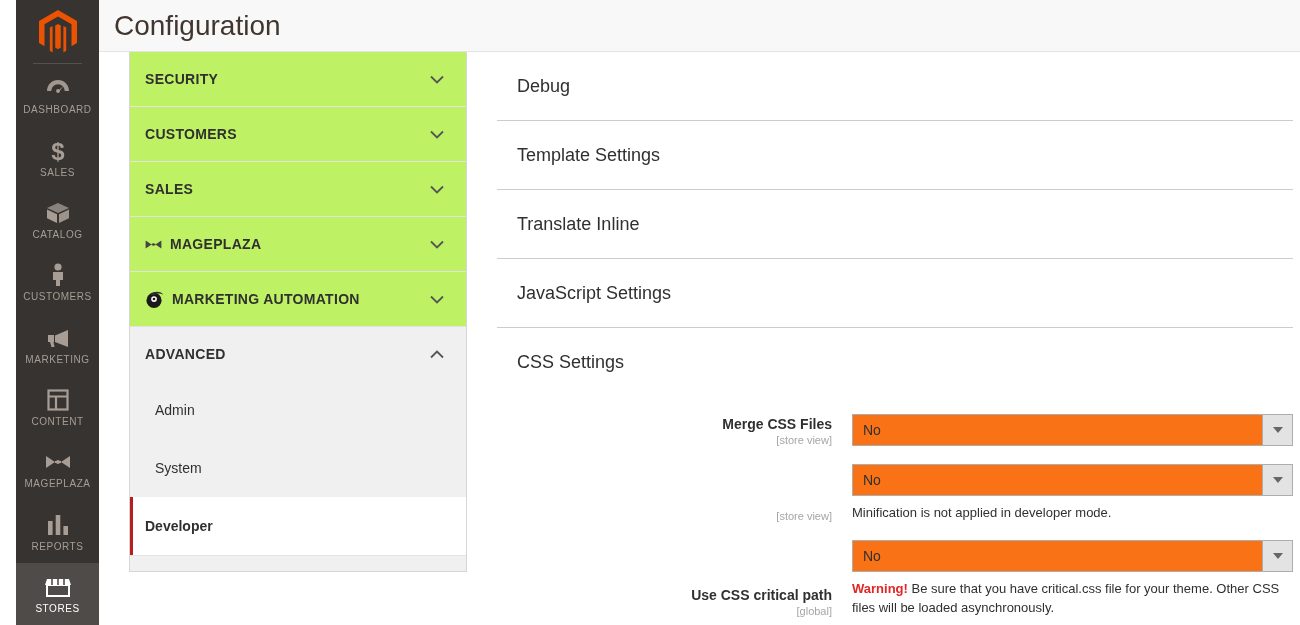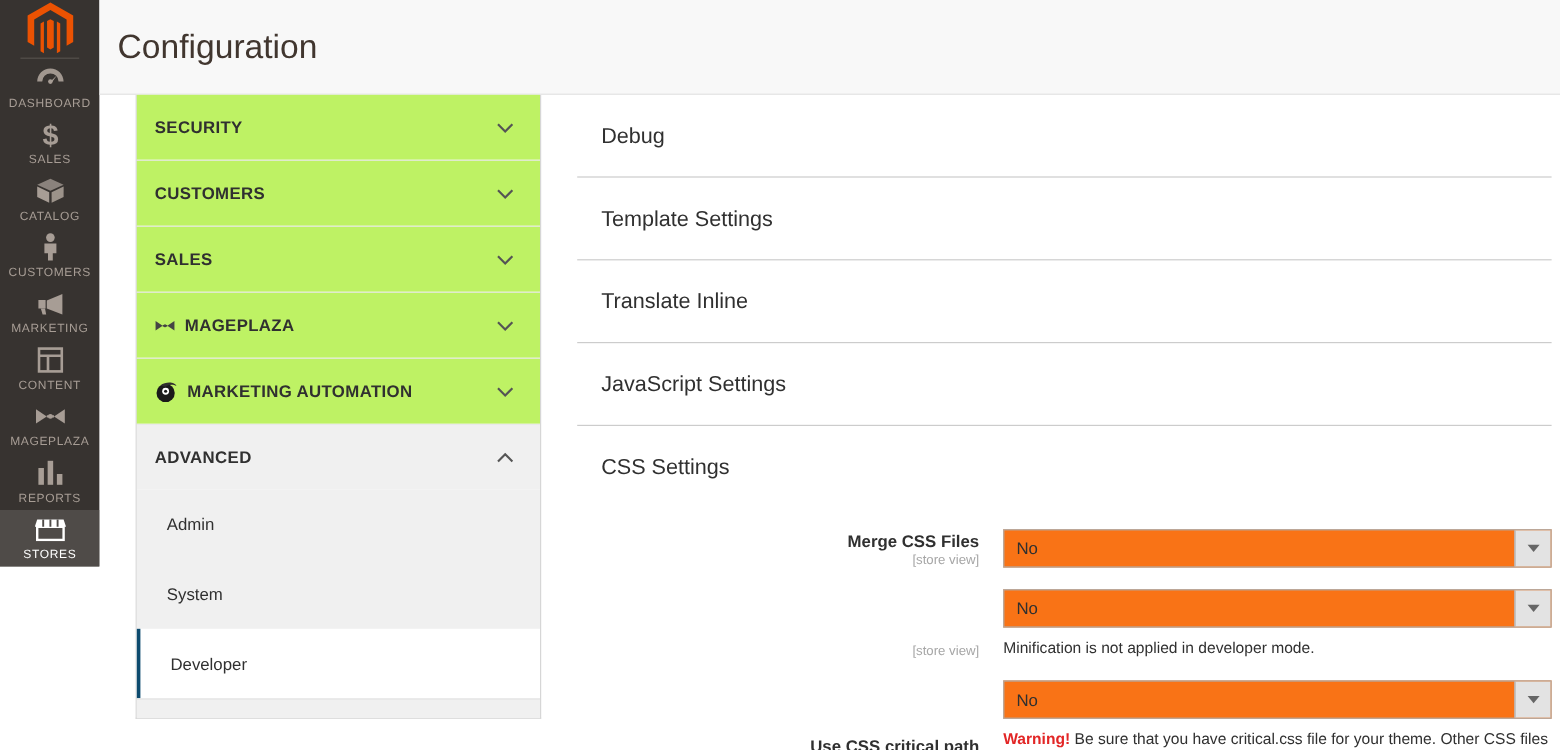--- a/index.html
+++ b/index.html
@@ -6,25 +6,26 @@
   html, body {
     width: 1300px; height: 625px;
     overflow: hidden;
     background: #ffffff;
     font-family: "Liberation Sans", sans-serif;
   }
   #app { position: relative; width: 1300px; height: 625px; display: flex; }
 
   
   #admin-nav {
-    width: 83px; height: 472px;
+    width: 83px; height: 625px;
     background: #373330;
     flex: 0 0 83px;
     display: flex; flex-direction: column; align-items: stretch;
     position: relative;
+    margin-left: 16px;
   }
   .logo-cell {
     height: 66px;
     display: flex; align-items: center; justify-content: center;
     position: relative;
   }
   .logo-cell::after {
     content: ""; position: absolute; bottom: 0; left: 17px; right: 17px;
     height: 1px; background: #55504c;
   }
@@ -44,21 +45,21 @@
     font-size: 10px; letter-spacing: .55px;
     color: #a79d95; text-align: center;
     font-family: "Liberation Sans", sans-serif;
   }
   .nav-item.active { background: #4f4b48; }
   .nav-item.active .nav-icon, .nav-item.active .nav-label { color: #ffffff; }
 
   
   #page { flex: 1 1 auto; height: 625px; position: relative; background: #ffffff; }
   #page-header {
-    height: 79px; background: #f8f8f8;
+    height: 52px; background: #f8f8f8;
     display: flex; align-items: center;
     padding-left: 15px;
     border-bottom: 1px solid #e3e3e3;
   }
   #page-header h1 {
     font-size: 28px; font-weight: 400; color: #41362f;
     font-family: "Liberation Sans", sans-serif;
   }
 
   #page-body { display: flex; align-items: flex-start; }
@@ -89,22 +90,22 @@
   .chev { width: 14px; height: 9px; flex: 0 0 14px; color: #555; }
   .cfg-items { background: #f0f0f0; padding-bottom: 0; }
   .cfg-item {
     height: 58px; display: flex; align-items: center;
     padding-left: 22px; cursor: pointer;
     font-size: 14px; color: #303030;
     border-left: 3px solid transparent;
     font-family: "Liberation Sans", sans-serif;
   }
   .cfg-item.current {
-    background: #ffffff; border-left: 3px solid #0c4a6e;
-    font-weight: normal; padding-left: 25px;
+    background: #ffffff; border-left: 3px solid #b91c1c;
+    font-weight: bold; padding-left: 12px;
   }
   .cfg-foot { height: 16px; background: #f0f0f0; border-top: 1px solid #e3e3e3; }
 
   .mz-icon { width: 17px; height: 13px; flex: 0 0 17px; }
   .ma-icon { width: 19px; height: 19px; flex: 0 0 19px; }
 
   
   #config-main {
     flex: 1 1 auto; margin-left: 30px; margin-right: 7px;
     padding-top: 0;

